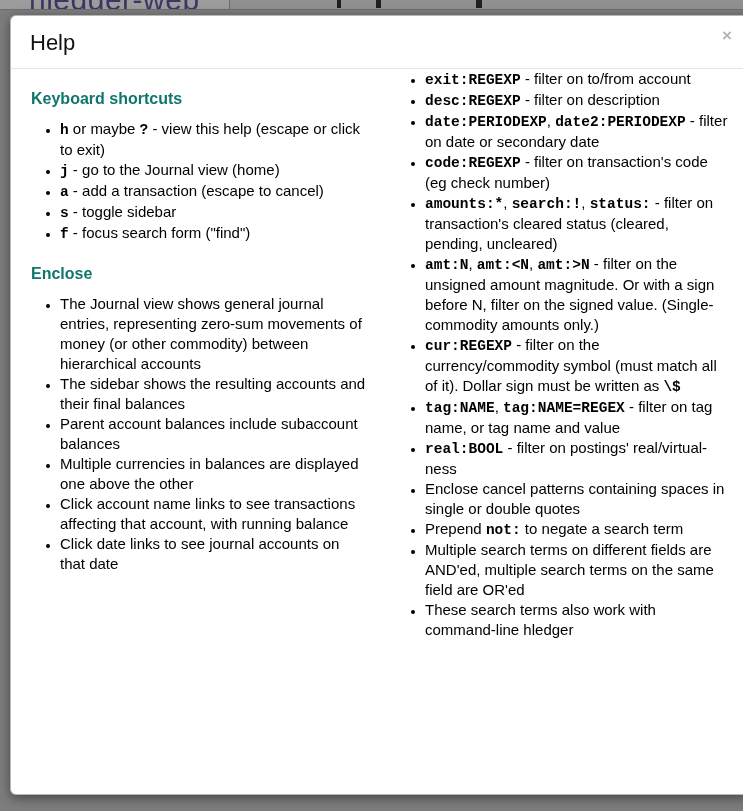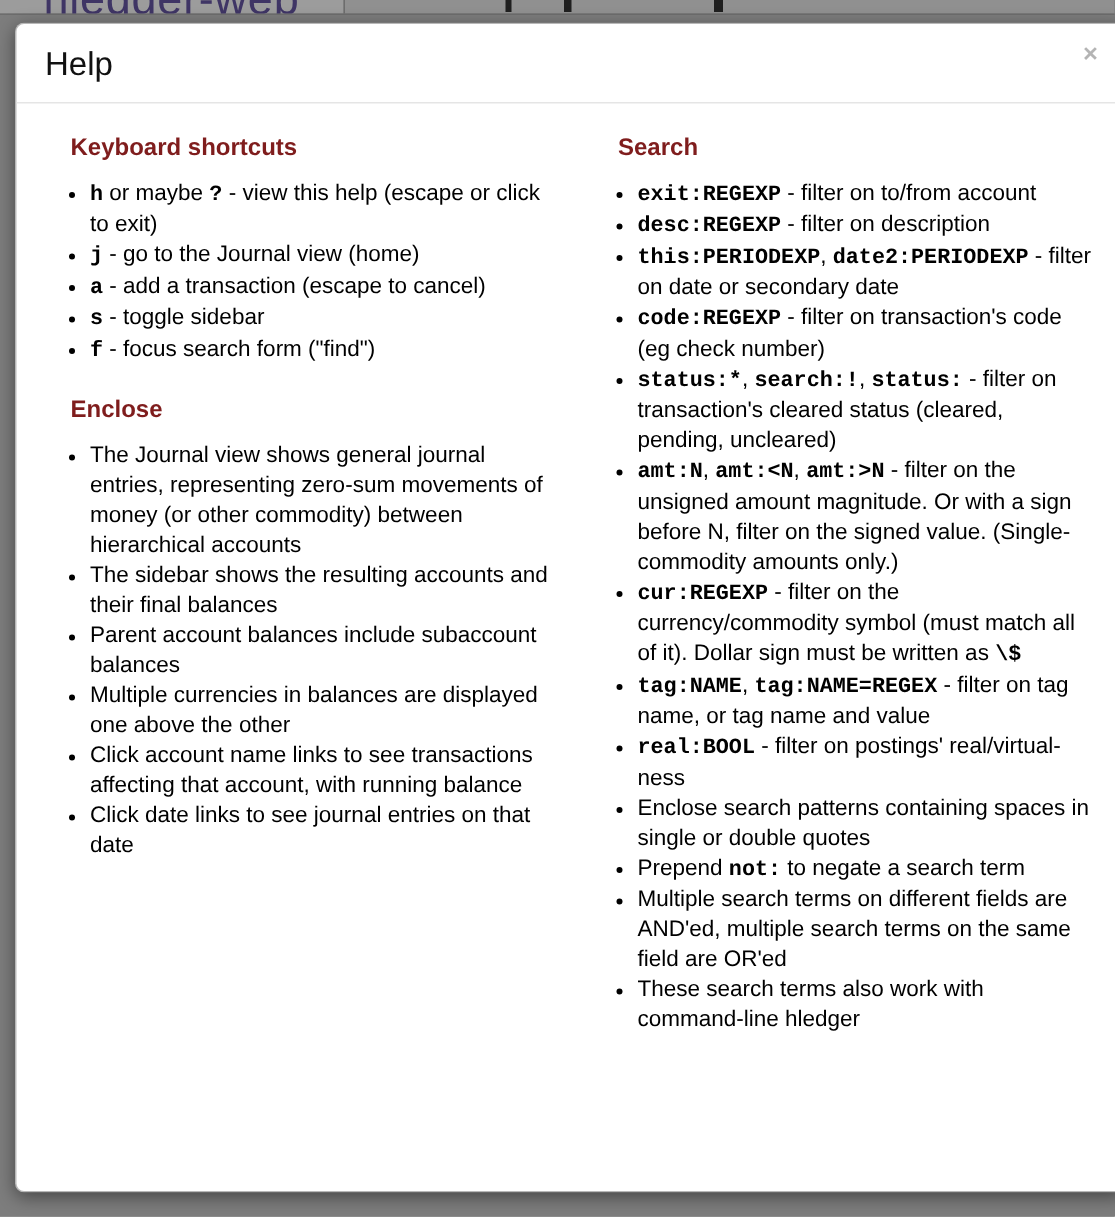--- a/index.html
+++ b/index.html
@@ -79,25 +79,25 @@
   }
   .modal-body {
     display: flex;
     padding: 0 20px 18px 20px;
   }
   .help-col { width: 50%; }
   .help-col.left  { padding-right: 14px; }
   .help-col.right { padding-left: 16px; }
 
   .section-heading {
-    margin: 20px 0 10px 16px;
+    margin: 20px 0 10px 0;
     font-size: 16px;
     line-height: 20px;
     font-weight: 700;
-    color: #7f1d1d;
+    color: #0f766e;
   }
   ul.help-list {
     margin: 0 0 12px 0;
     padding: 0 0 0 29px;
     list-style: disc outside;
   }
   ul.help-list li {
     font-size: 15px;
     line-height: 20px;
     color: #000000;
@@ -141,35 +141,34 @@
           <li><code class="code-term">s</code> - toggle sidebar</li>
           <li><code class="code-term">f</code> - focus search form ("find")</li>
         </ul>
         <h2 class="section-heading">Enclose</h2>
         <ul class="help-list">
           <li>The Journal view shows general journal entries, representing zero-sum movements of money (or other commodity) between hierarchical accounts</li>
           <li>The sidebar shows the resulting accounts and their final balances</li>
           <li>Parent account balances include subaccount balances</li>
           <li>Multiple currencies in balances are displayed one above the other</li>
           <li>Click account name links to see transactions affecting that account, with running balance</li>
-          <li>Click date links to see journal entries on that date</li>
+          <li>Click date links to see journal accounts on that date</li>
         </ul>
       </div>
     <div class="help-col right">
-        <h2 class="section-heading">Search</h2>
         <ul class="help-list">
           <li><code class="code-term">exit:REGEXP</code> - filter on to/from account</li>
           <li><code class="code-term">desc:REGEXP</code> - filter on description</li>
-          <li><code class="code-term">this:PERIODEXP</code>, <code class="code-term">date2:PERIODEXP</code> - filter on date or secondary date</li>
+          <li><code class="code-term">date:PERIODEXP</code>, <code class="code-term">date2:PERIODEXP</code> - filter on date or secondary date</li>
           <li><code class="code-term">code:REGEXP</code> - filter on transaction's code (eg check number)</li>
-          <li><code class="code-term">status:*</code>, <code class="code-term">search:!</code>, <code class="code-term">status:</code> - filter on transaction's cleared status (cleared, pending, uncleared)</li>
+          <li><code class="code-term">amounts:*</code>, <code class="code-term">search:!</code>, <code class="code-term">status:</code> - filter on transaction's cleared status (cleared, pending, uncleared)</li>
           <li><code class="code-term">amt:N</code>, <code class="code-term">amt:&lt;N</code>, <code class="code-term">amt:&gt;N</code> - filter on the unsigned amount magnitude. Or with a sign before N, filter on the signed value. (Single-commodity amounts only.)</li>
           <li><code class="code-term">cur:REGEXP</code> - filter on the currency/commodity symbol (must match all of it). Dollar sign must be written as <code class="code-term">\$</code></li>
           <li><code class="code-term">tag:NAME</code>, <code class="code-term">tag:NAME=REGEX</code> - filter on tag name, or tag name and value</li>
           <li><code class="code-term">real:BOOL</code> - filter on postings' real/virtual-ness</li>
-          <li>Enclose search patterns containing spaces in single or double quotes</li>
+          <li>Enclose cancel patterns containing spaces in single or double quotes</li>
           <li>Prepend <code class="code-term">not:</code> to negate a search term</li>
           <li>Multiple search terms on different fields are AND'ed, multiple search terms on the same field are OR'ed</li>
           <li>These search terms also work with command-line hledger</li>
         </ul>
       </div>
   </div>
 </div>
 
 </body></html>

